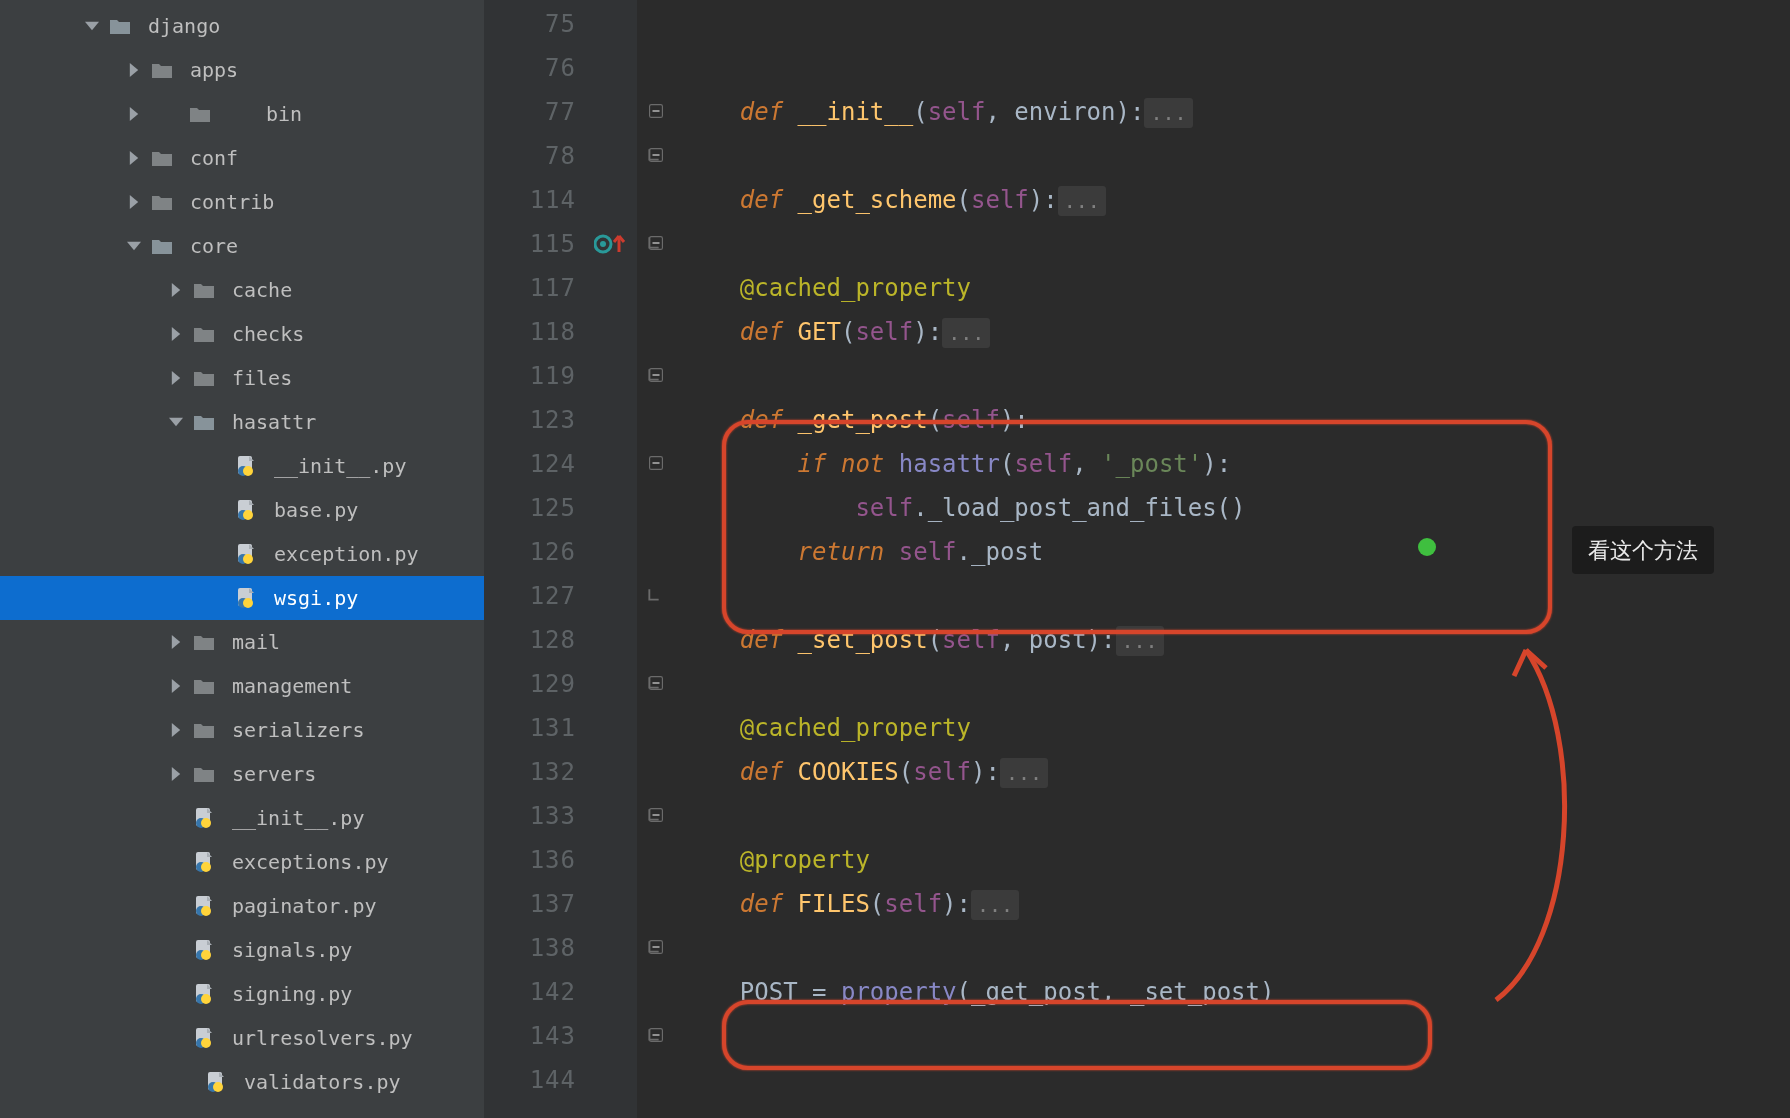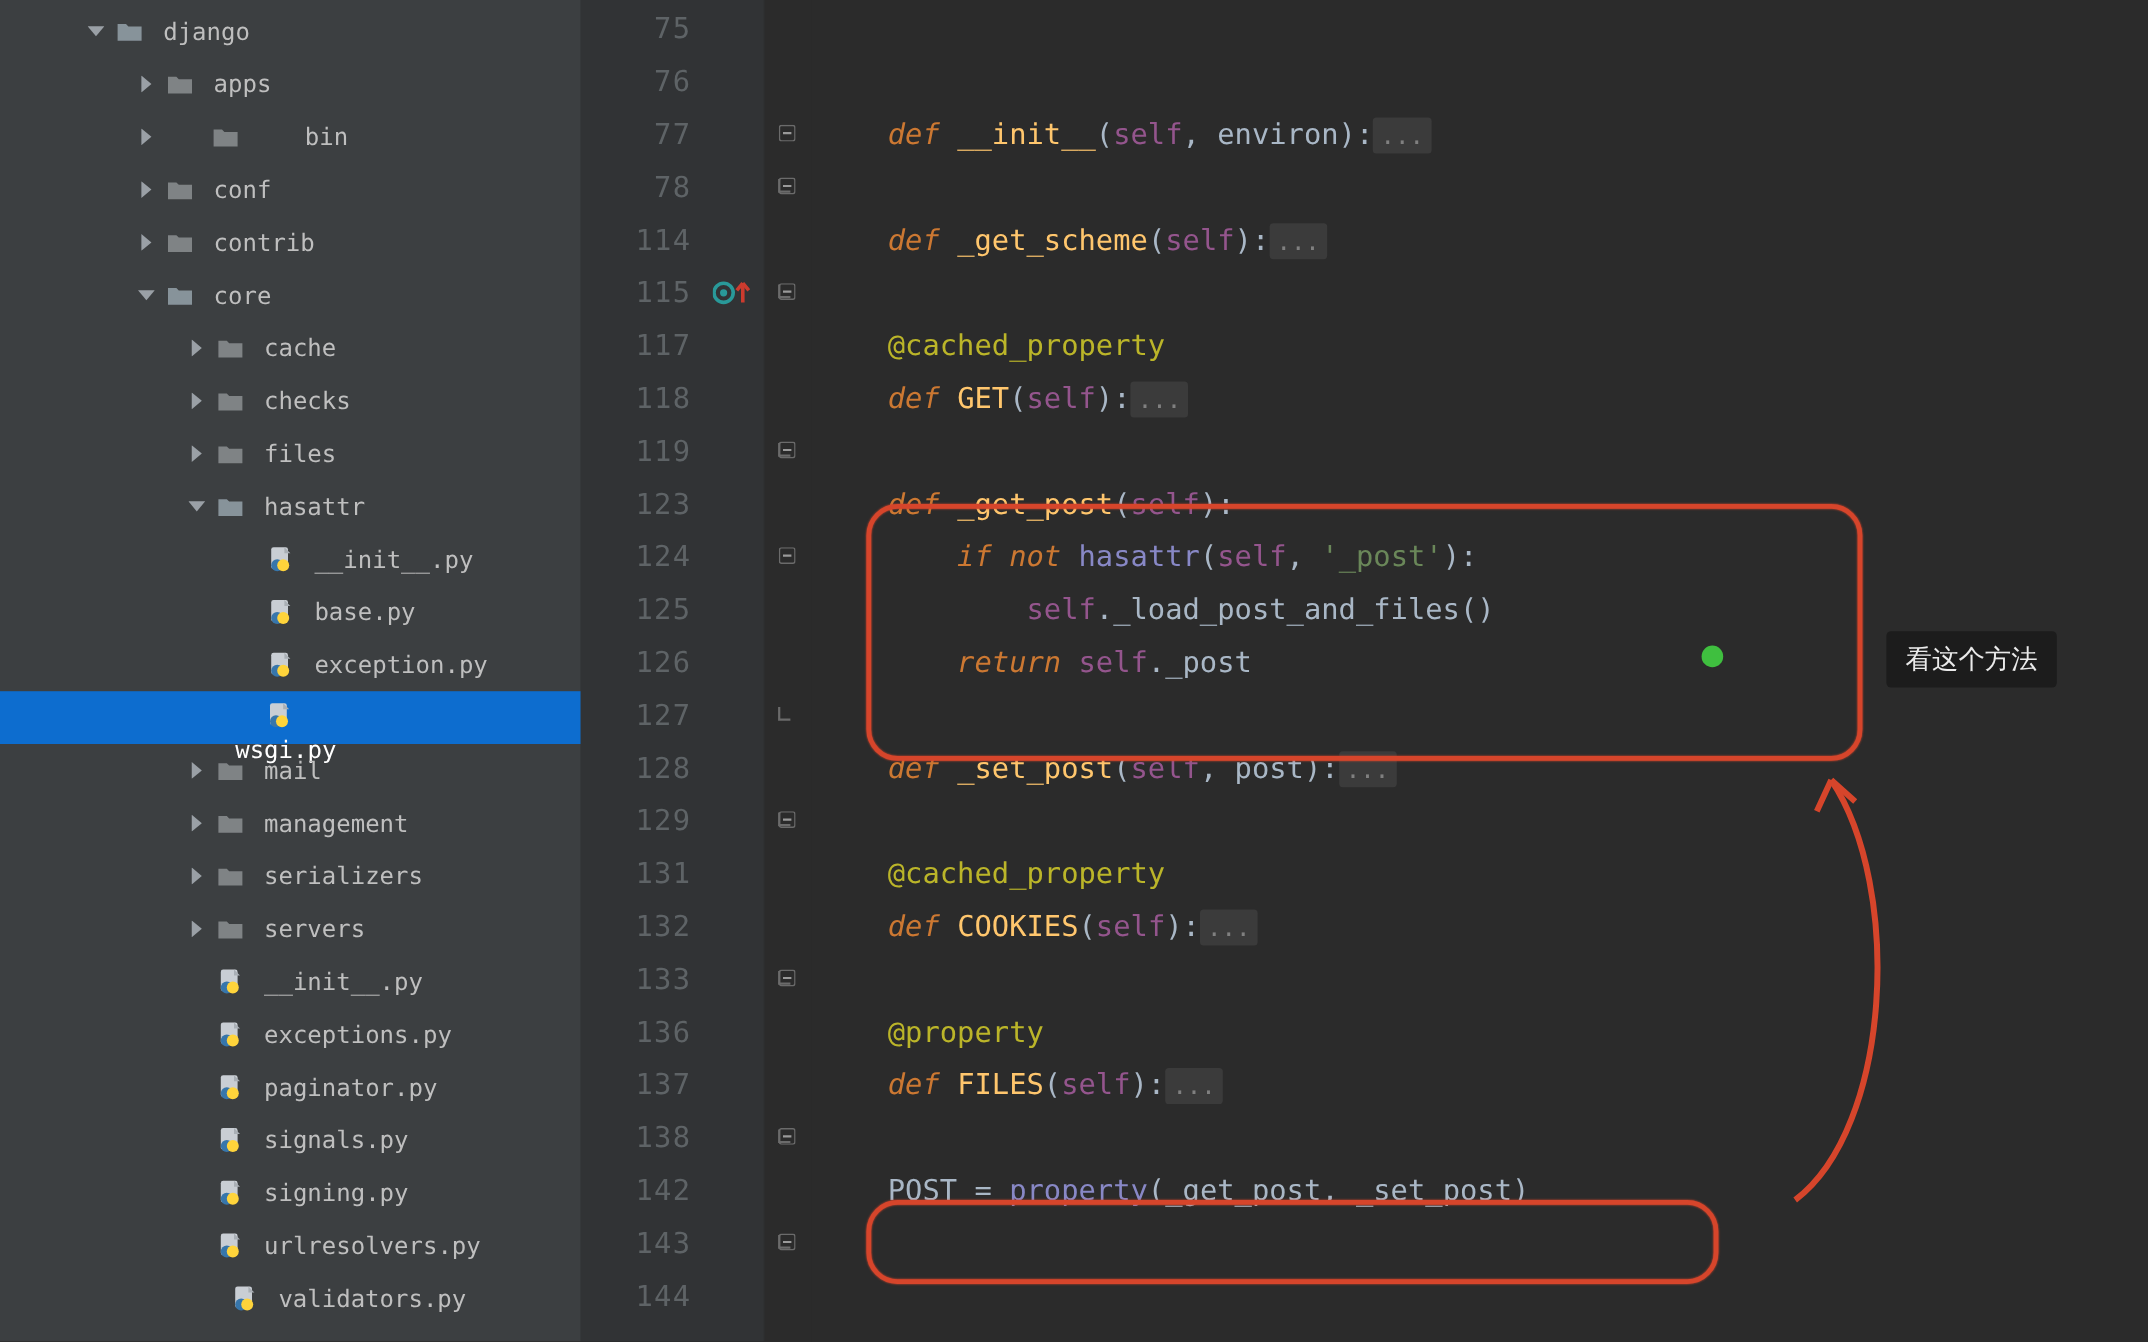--- a/index.html
+++ b/index.html
@@ -23,21 +23,21 @@
       overflow-y: auto;
       padding-top: 4px;
       user-select: none;
       font-size: 20px;
     }
     .tree-rows { display: flex; flex-direction: column; }
     .tree-row {
       display: flex;
       align-items: center;
       height: 44px;
-      padding-left: 0;
+      padding-left: 12px;
       color: #bfbfbf;
       cursor: pointer;
     }
     .tree-row.selected {
       background: #0d6dcf;
       color: #ffffff;
     }
     .tw { display:flex; align-items:center; gap:6px; }
     .arrow {
       width: 20px;
@@ -324,21 +324,21 @@
                 <rect x="3" y="1" width="14" height="18" rx="2" fill="#c9ced4"></rect>
                 <path d="M14 1 v5 h5" fill="#a9afb5"></path>
                 <circle cx="8" cy="16" r="5" fill="#3776ab"></circle>
                 <circle cx="13" cy="16" r="5" fill="#ffd43b"></circle>
               </svg>
             </span>
             <span class="label">exception.py</span>
           </div>
         </div>
         <div class="tree-row selected">
-          <div class="tw" style="padding-left: 196px; flex-direction: column;">
+          <div class="tw" style="padding-left: 196px;">
             <span class="arrow none"></span>
             <span class="icon-py">
               <svg width="22" height="22" viewBox="0 0 22 22">
                 <rect x="3" y="1" width="14" height="18" rx="2" fill="#c9ced4"></rect>
                 <path d="M14 1 v5 h5" fill="#a9afb5"></path>
                 <circle cx="8" cy="16" r="5" fill="#3776ab"></circle>
                 <circle cx="13" cy="16" r="5" fill="#ffd43b"></circle>
               </svg>
             </span>
             <span class="label">wsgi.py</span>

